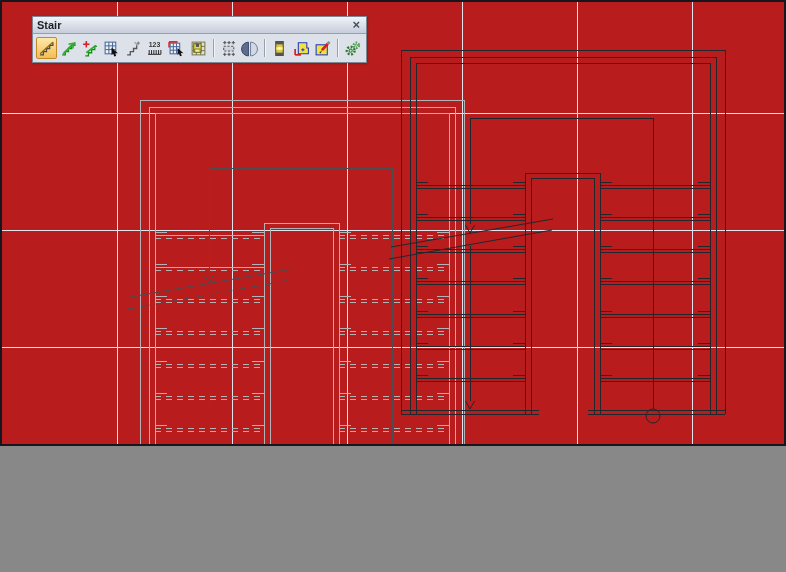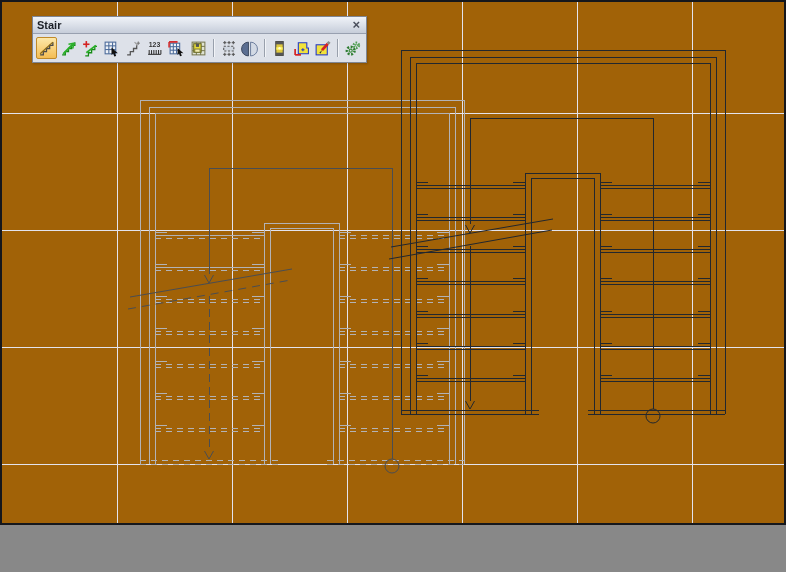--- a/index.html
+++ b/index.html
@@ -1,18 +1,18 @@
 <!DOCTYPE html>
 <html><head>
 <meta charset="utf-8">
 <style>
   html,body{margin:0;padding:0;background:#888;}
   .window{
-    position:relative; width:786px; height:525px;
-    background:#a16207; border:2px solid #15171c; box-sizing:border-box;
+    position:relative; width:786px; height:446px;
+    background:#b91c1c; border:2px solid #15171c; box-sizing:border-box;
     overflow:hidden; font-family:"Liberation Sans", sans-serif;
   }
   #plan{position:absolute; left:0; top:0;}
   .palette{
     position:absolute; left:30px; top:14px; width:333px;
     border:1px solid #7f8694; background:#dde1e9;
     box-shadow:1px 1px 2px rgba(0,0,0,0.18);
   }
   .titlebar{
     height:16px; display:flex; align-items:center;

